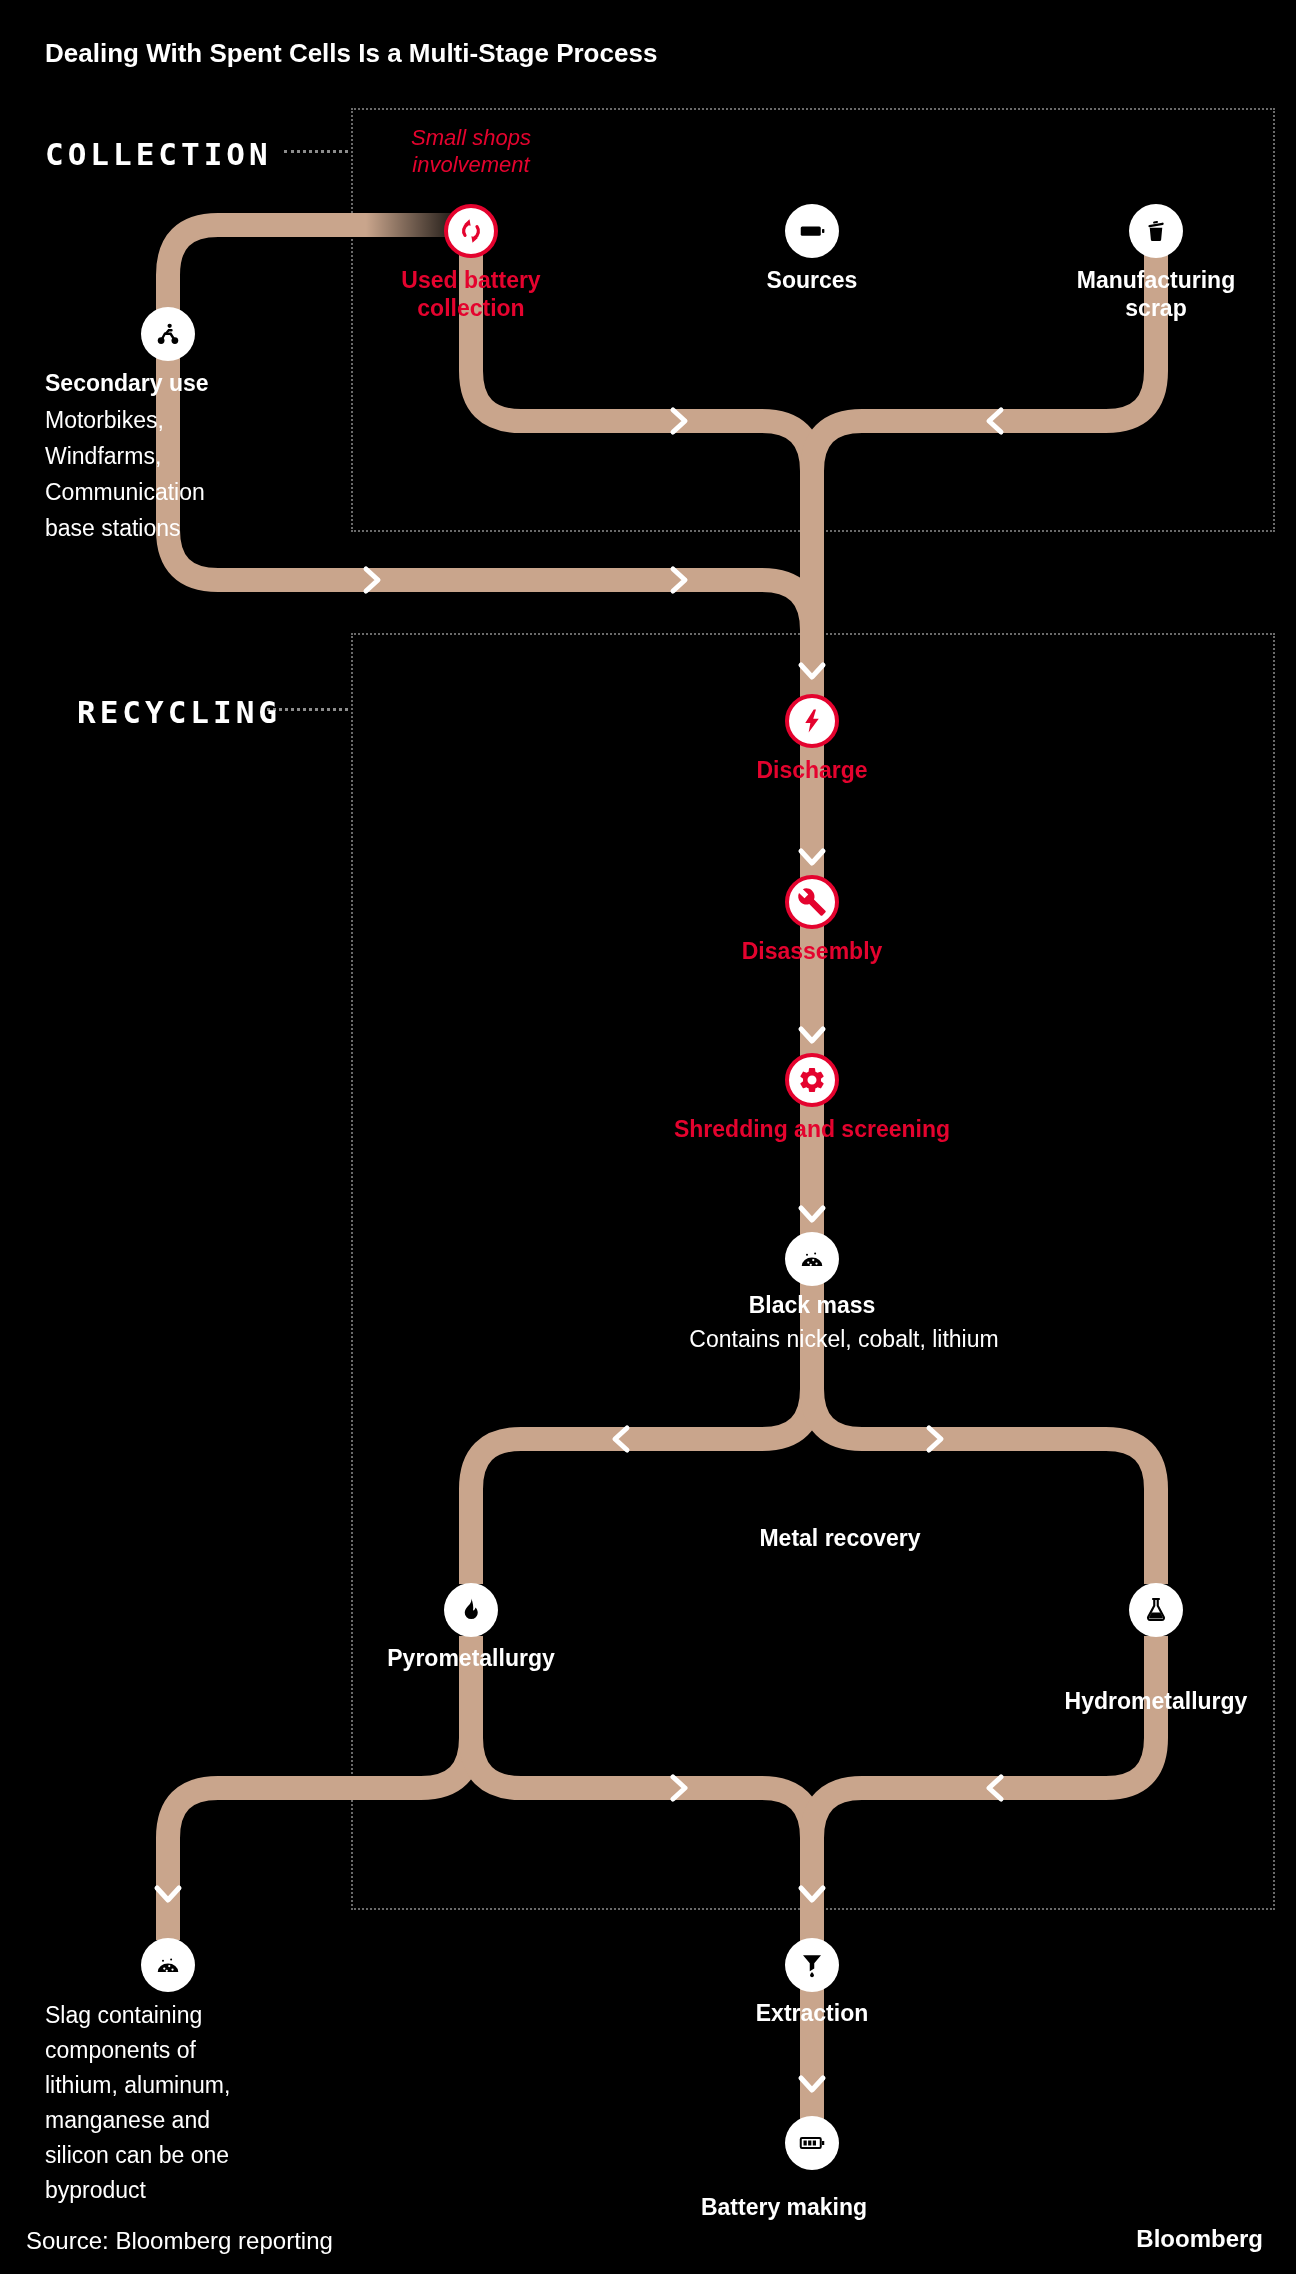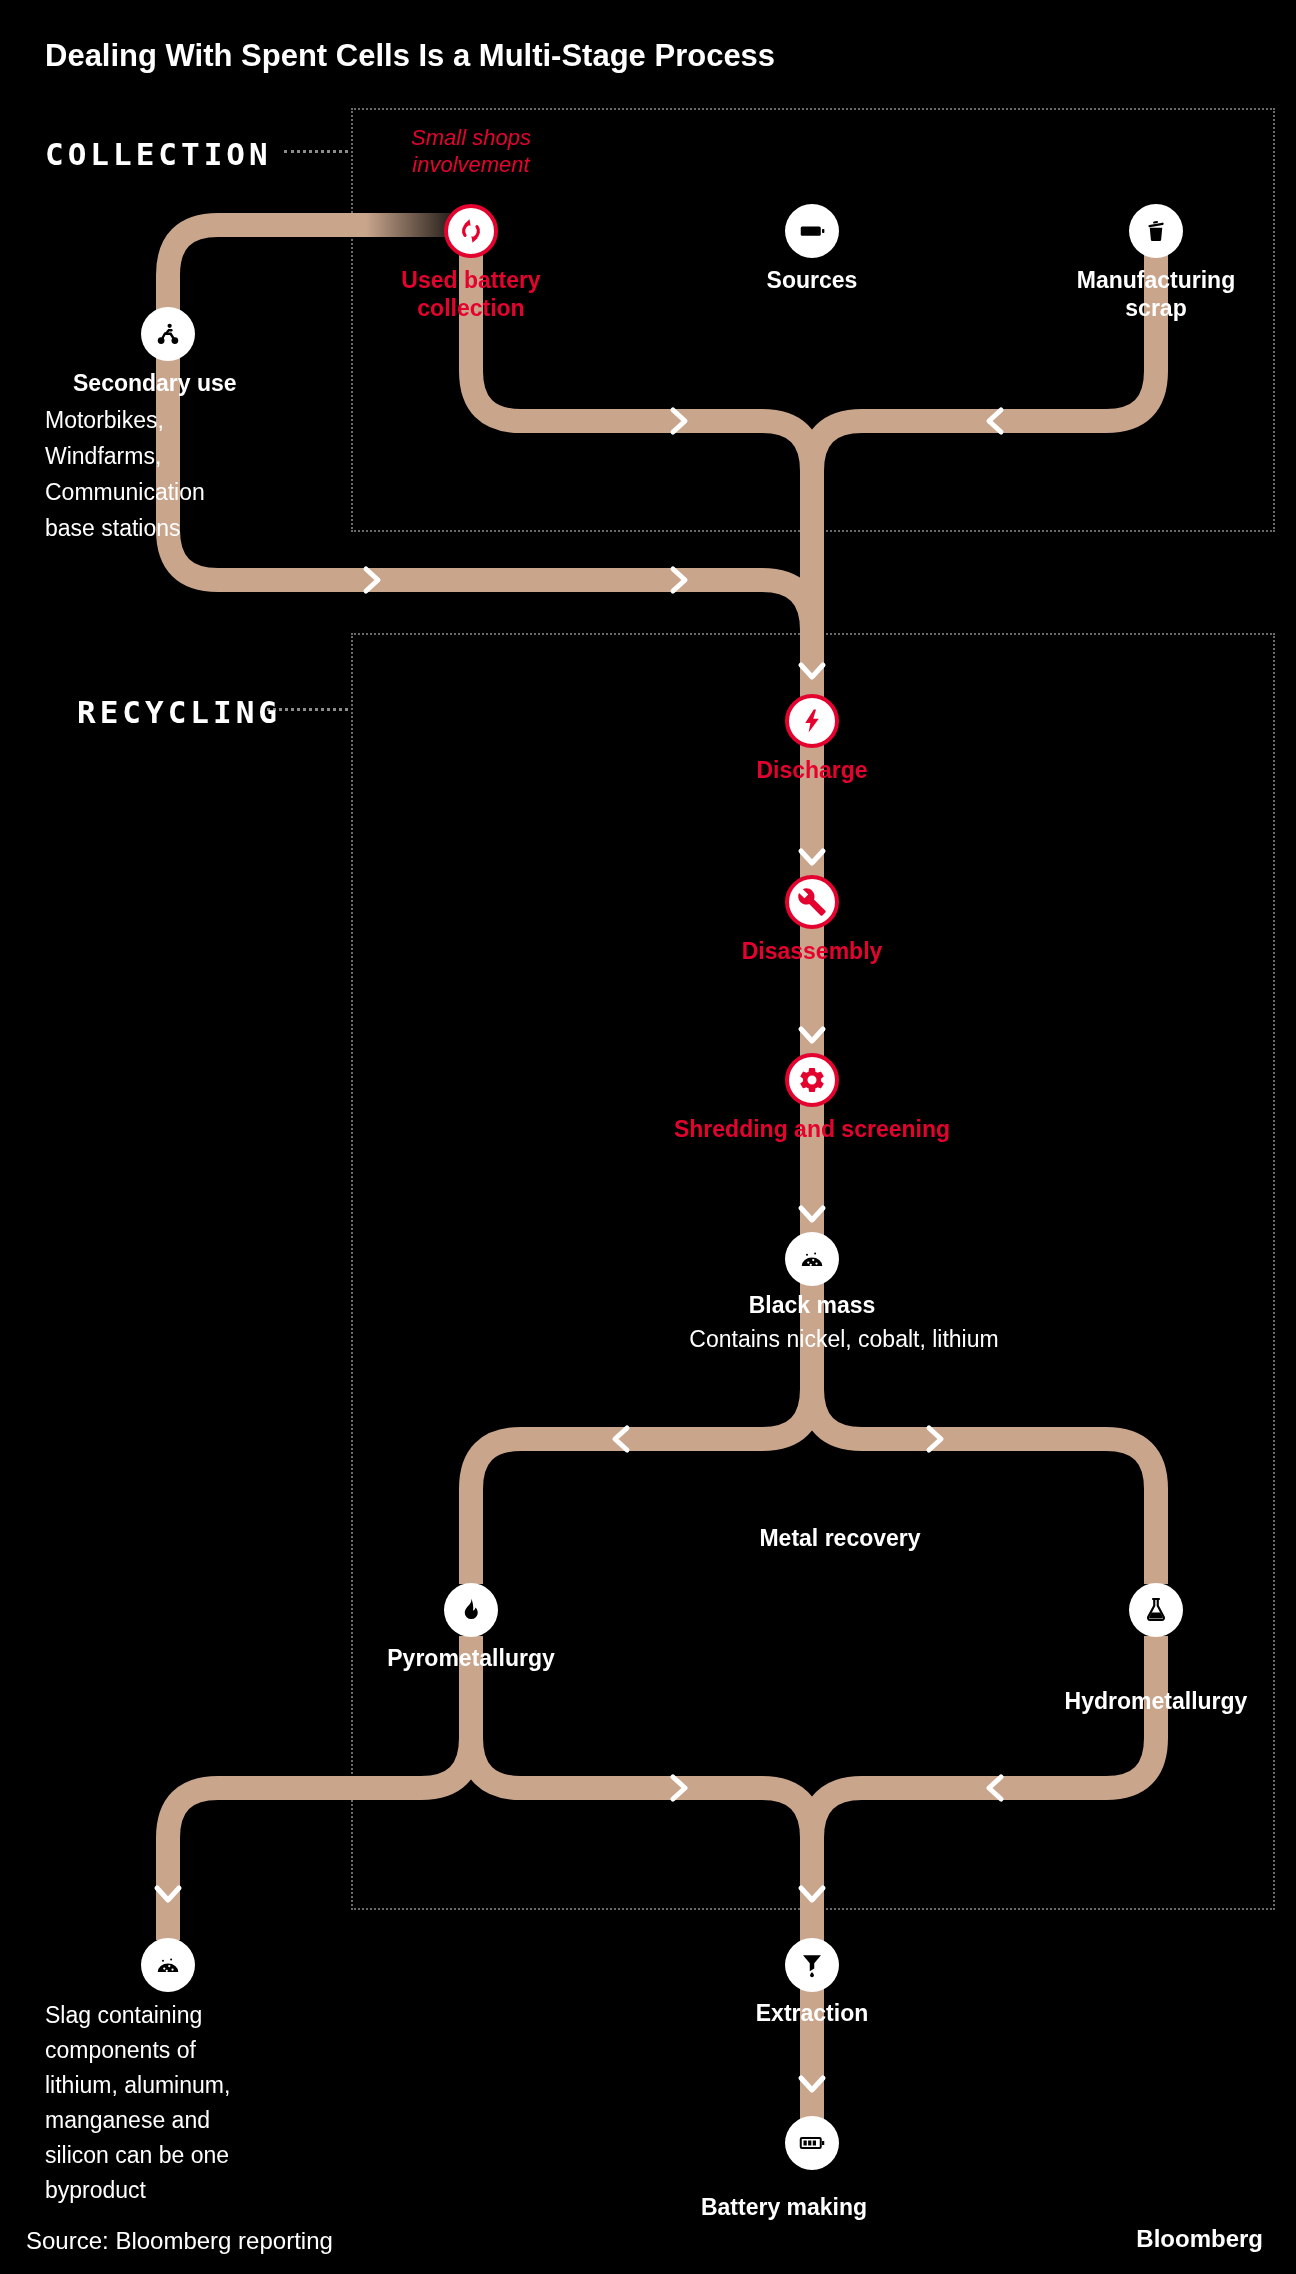--- a/index.html
+++ b/index.html
@@ -1,34 +1,34 @@
 <!DOCTYPE html>
 <html><head>
 <meta charset="utf-8">
 <style>
   html,body{margin:0;padding:0;background:#000;}
   .canvas{position:relative;width:1296px;height:2274px;background:#000;overflow:hidden;
           font-family:"Liberation Sans",sans-serif;color:#fff;}
-  .title{position:absolute;left:45px;top:38px;font-size:31px;font-weight:bold;z-index:5;}
+  .title{position:absolute;left:45px;top:38px;font-size:26px;font-weight:bold;z-index:5;}
   .sec{position:absolute;font-family:"DejaVu Sans Mono",monospace;font-size:31px;font-weight:bold;
        letter-spacing:4px;z-index:5;color:#fff;}
   .leader{position:absolute;border-top:3px dotted #8d8d8d;z-index:1;}
   .dotbox{position:absolute;border:2px dotted #6a6a6a;z-index:1;}
   .flow{position:absolute;left:0;top:0;z-index:2;}
   .node{position:absolute;width:54px;height:54px;margin-left:-27px;margin-top:-27px;border-radius:50%;
         background:#fff;display:flex;align-items:center;justify-content:center;z-index:3;box-sizing:border-box;}
   .node.red{border:4px solid #e4032e;}
   .node svg{width:30px;height:30px;display:block;}
   .clabel{position:absolute;transform:translateX(-50%);text-align:center;font-weight:bold;font-size:23px;
           line-height:28px;white-space:pre-line;z-index:4;}
   .normal{font-weight:normal;}
   .red-text{color:#e4032e;}
   .italic{font-style:italic;}
   .block{position:absolute;font-size:23px;line-height:35px;white-space:pre-line;z-index:4;}
-  .bold{font-weight:bold;margin-left:28px;}
+  .bold{font-weight:bold;}
   .footer-source{position:absolute;left:26px;top:2227px;font-size:24px;z-index:5;}
   .footer-brand{position:absolute;right:33px;top:2225px;font-size:24px;font-weight:bold;z-index:5;}
 </style>
 </head>
 <body>
 
 <div class="canvas">
 
   <div class="dotbox" style="left:351px;top:108px;width:920px;height:420px;"></div>
   <div class="dotbox" style="left:351px;top:633px;width:920px;height:1273px;"></div>

